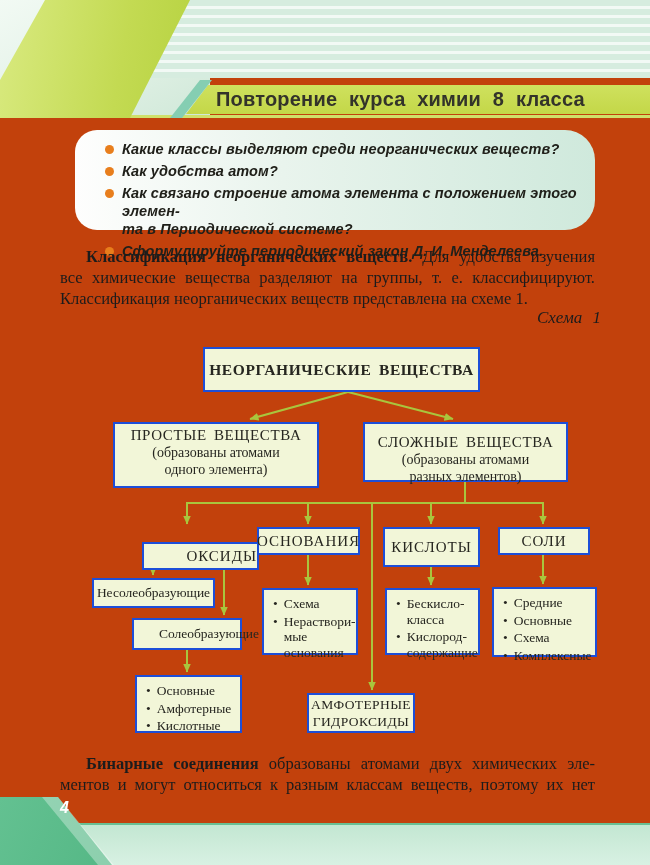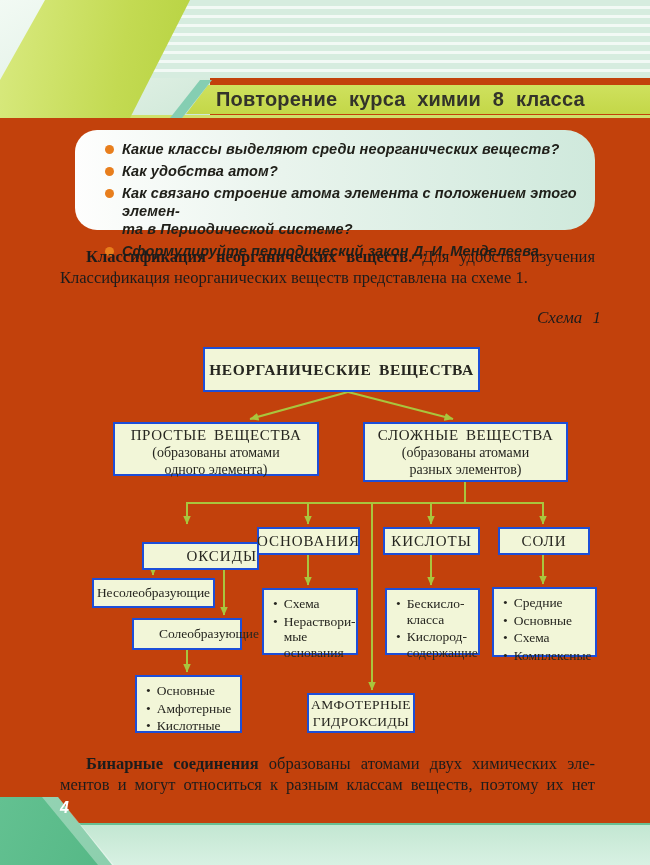--- a/index.html
+++ b/index.html
@@ -52,26 +52,26 @@
         color:#262620;text-align:center;}
   .sbox .t{letter-spacing:.6px;word-spacing:3px;}
   .sub{font-size:14px;line-height:17px;white-space:pre-line;}
   .klist{margin:0;padding:6px 4px 4px 9px;list-style:none;text-align:left;}
   .klist li{display:flex;gap:6px;font-size:13.5px;line-height:15.5px;margin-bottom:2px;}
   .klist .m{flex:0 0 auto;}
   .klist .kt{white-space:pre-line;}
 
   #b-root{left:203px;top:7px;width:277px;height:45px;font-weight:bold;font-size:15.5px;
           display:flex;align-items:center;justify-content:center;}
-  #b-simple{left:113px;top:82px;width:206px;height:54px;padding-top:3px;}
-  #b-complex{left:363px;top:82px;width:205px;height:60px;padding-top:3px;}
+  #b-simple{left:113px;top:82px;width:206px;height:66px;padding-top:3px;}
+  #b-complex{left:363px;top:82px;width:205px;height:60px;padding-top:10px;}
   #b-simple .t,#b-complex .t{font-size:15px;}
   #b-oxides{left:142px;top:202px;width:117px;height:28px;justify-content:flex-end;}
   #b-bases{left:257px;top:187px;width:103px;height:28px;}
-  #b-acids{left:383px;top:187px;width:97px;height:28px;}
+  #b-acids{left:383px;top:187px;width:97px;height:40px;}
   #b-salts{left:498px;top:187px;width:92px;height:28px;}
   .tier3{font-size:15px;letter-spacing:1px;display:flex;align-items:center;justify-content:center;}
   #b-nonsalt{left:92px;top:238px;width:123px;height:30px;font-size:13.5px;
              display:flex;align-items:center;justify-content:center;}
   #b-saltform{left:132px;top:278px;width:110px;height:32px;font-size:13.5px;
               display:flex;align-items:center;justify-content:center;padding-left:44px;}
   #b-oxidekinds{left:135px;top:335px;width:107px;height:58px;}
   #b-basekinds{left:262px;top:248px;width:96px;height:67px;}
   #b-acidkinds{left:385px;top:248px;width:95px;height:67px;}
   #b-saltkinds{left:492px;top:247px;width:105px;height:70px;}
@@ -121,20 +121,21 @@
 та в Периодической системе?</span>
     </div>
     <div class="qitem">
       <span class="qdot"></span>
       <span class="qtext">Сформулируйте периодический закон Д. И. Менделеева.</span>
     </div>
   </div>
 
   <div class="para" style="top:246px;">
     <div class="line j indent"><span class="lead">Классификация неорганических веществ.</span><span> Для удобства изучения</span></div>
+    <div class="line j">все химические вещества разделяют на группы, т. е. классифицируют.</div>
     <div class="line">Классификация неорганических веществ представлена на схеме 1.</div>
   </div>
   <div class="scheme-label">Схема 1</div>
 
   <div class="scheme">
     <svg width="650" height="402" viewBox="0 0 650 402">
       <defs>
         <marker id="ah" markerWidth="11" markerHeight="9" refX="8.5" refY="4" orient="auto" markerUnits="userSpaceOnUse">
           <path d="M0,0 L9,4 L0,8 z" fill="#a9c53d"></path>
         </marker>

